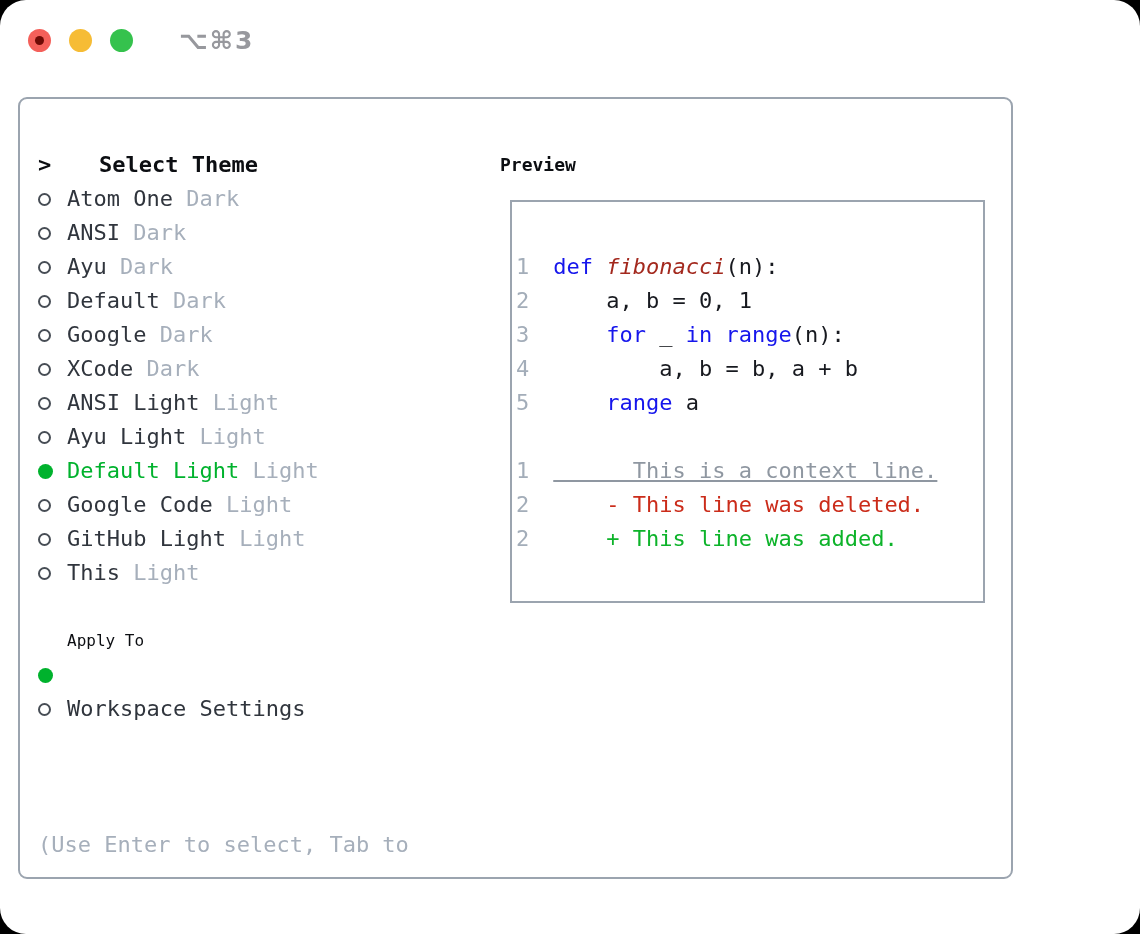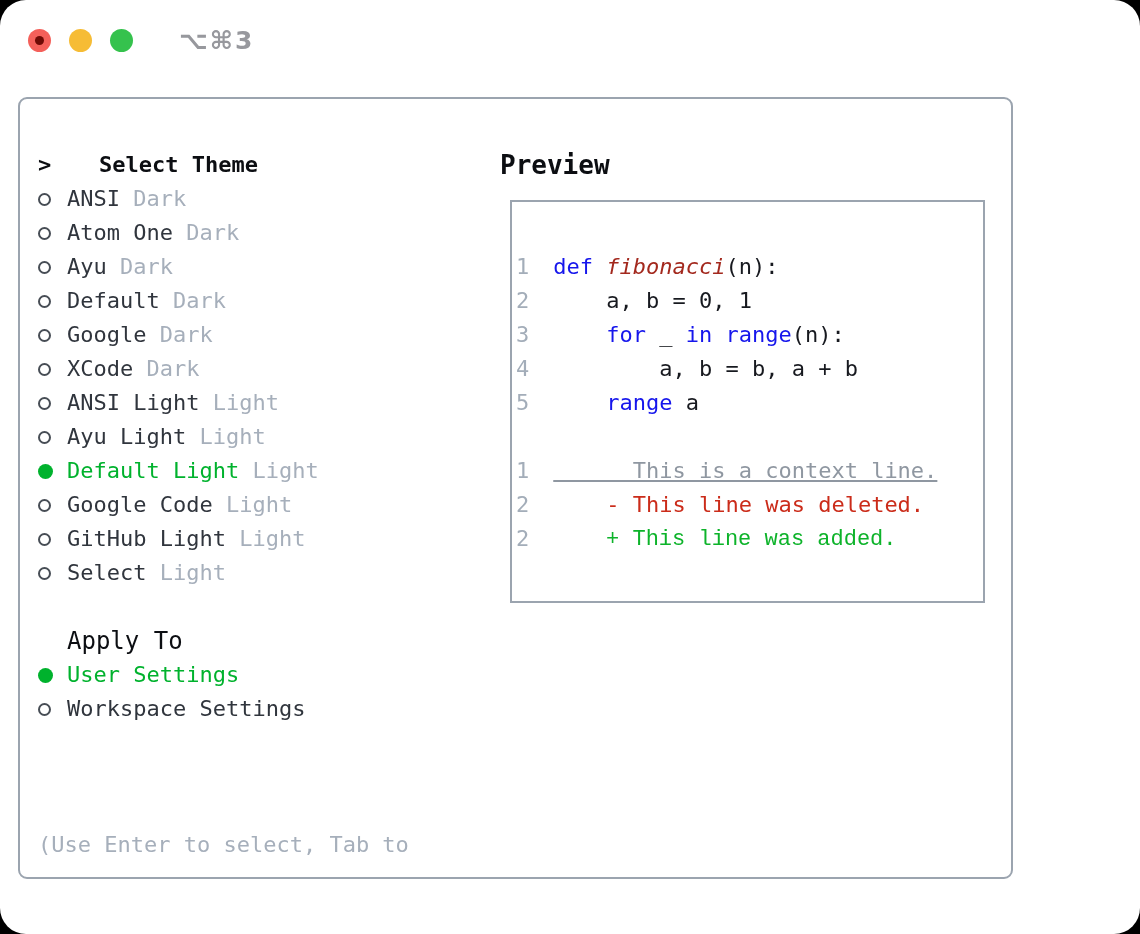--- a/index.html
+++ b/index.html
@@ -32,37 +32,37 @@
   .marker{flex:0 0 29px;display:flex;align-items:center;}
   .caret{font-weight:bold;color:var(--text_black);font-size:22px;}
   .circle{width:13px;height:13px;border:2px solid #474d55;border-radius:50%;box-sizing:border-box;}
   .row.selected .circle{width:15px;height:15px;border:none;background:var(--accent_green);}
   .hdr-label{font-weight:bold;color:var(--text_black);margin-left:32px;}
   .name{color:var(--text_dark);}
   .variant{color:var(--muted);}
   .row.selected .name{color:var(--accent_green);}
   .theme-list{position:absolute;left:18px;top:49px;}
   .apply{position:absolute;left:18px;top:525px;}
-  .apply-title{height:34px;line-height:34px;padding-left:29px;font-size:24px;color:var(--text_black);}
+  .apply-title{height:34px;line-height:34px;padding-left:29px;font-size:16px;color:var(--text_black);}
   .hint{position:absolute;left:18px;top:661px;font-size:22px;line-height:34px;color:var(--hint);white-space:pre;}
   
-  .preview-heading{position:absolute;left:480px;top:49px;height:34px;line-height:34px;font-size:26px;font-weight:bold;color:var(--text_black);}
+  .preview-heading{position:absolute;left:480px;top:49px;height:34px;line-height:34px;font-size:18px;font-weight:bold;color:var(--text_black);}
   .preview-box{
     position:absolute;left:490px;top:101px;width:475px;height:403px;
     border:2px solid var(--border);box-sizing:border-box;
     padding:48px 0 0 4px;overflow:hidden;
   }
   .pline{display:flex;align-items:center;height:34px;font-size:22px;line-height:34px;}
   .lineno{flex:0 0 13px;color:var(--lineno);margin-right:24px;text-align:left;}
   .pcontent{white-space:pre;color:var(--code_text);}
   .tok-keyword{color:var(--keyword_blue);}
   .tok-function{color:var(--function_red);font-style:italic;}
   .tok-context{color:var(--context);text-decoration:underline;}
   .tok-deleted{color:var(--deleted_red);}
-  .tok-added{color:var(--added_green);font-family:Liberation Mono, monospace;}
+  .tok-added{color:var(--added_green);}
 </style>
 </head>
 <body>
 
 <div class="window">
 
   <div class="titlebar">
     <span class="light light-close"></span>
     <span class="light light-min"></span>
     <span class="light light-zoom"></span>
@@ -76,32 +76,32 @@
         <span class="marker">
             <span class="caret">&gt;</span>
           </span>
         <span class="hdr-label">Select Theme</span>
       </div>
 
     <div class="row">
           <span class="marker">
             <span class="circle"></span>
           </span>
+          <span class="label"><span class="name">Atom One</span> <span class="variant">Dark</span></span>
+        </div>
+        <div class="row">
+          <span class="marker">
+            <span class="circle"></span>
+          </span>
           <span class="label"><span class="name">ANSI</span> <span class="variant">Dark</span></span>
         </div>
         <div class="row">
           <span class="marker">
             <span class="circle"></span>
           </span>
-          <span class="label"><span class="name">Atom One</span> <span class="variant">Dark</span></span>
-        </div>
-        <div class="row">
-          <span class="marker">
-            <span class="circle"></span>
-          </span>
           <span class="label"><span class="name">Ayu</span> <span class="variant">Dark</span></span>
         </div>
         <div class="row">
           <span class="marker">
             <span class="circle"></span>
           </span>
           <span class="label"><span class="name">Default</span> <span class="variant">Dark</span></span>
         </div>
         <div class="row">
           <span class="marker">
@@ -142,32 +142,31 @@
         <div class="row">
           <span class="marker">
             <span class="circle"></span>
           </span>
           <span class="label"><span class="name">GitHub Light</span> <span class="variant">Light</span></span>
         </div>
         <div class="row">
           <span class="marker">
             <span class="circle"></span>
           </span>
-          <span class="label"><span class="name">Select</span> <span class="variant">Light</span></span>
+          <span class="label"><span class="name">This</span> <span class="variant">Light</span></span>
         </div>
       </div>
 
     <div class="apply">
       <div class="apply-title">Apply To</div>
 
     <div class="row selected">
           <span class="marker">
             <span class="circle"></span>
           </span>
-          <span class="label"><span class="name">User Settings</span></span>
         </div>
         <div class="row">
           <span class="marker">
             <span class="circle"></span>
           </span>
           <span class="label"><span class="name">Workspace Settings</span></span>
         </div>
       </div>
 
     <div class="hint">

